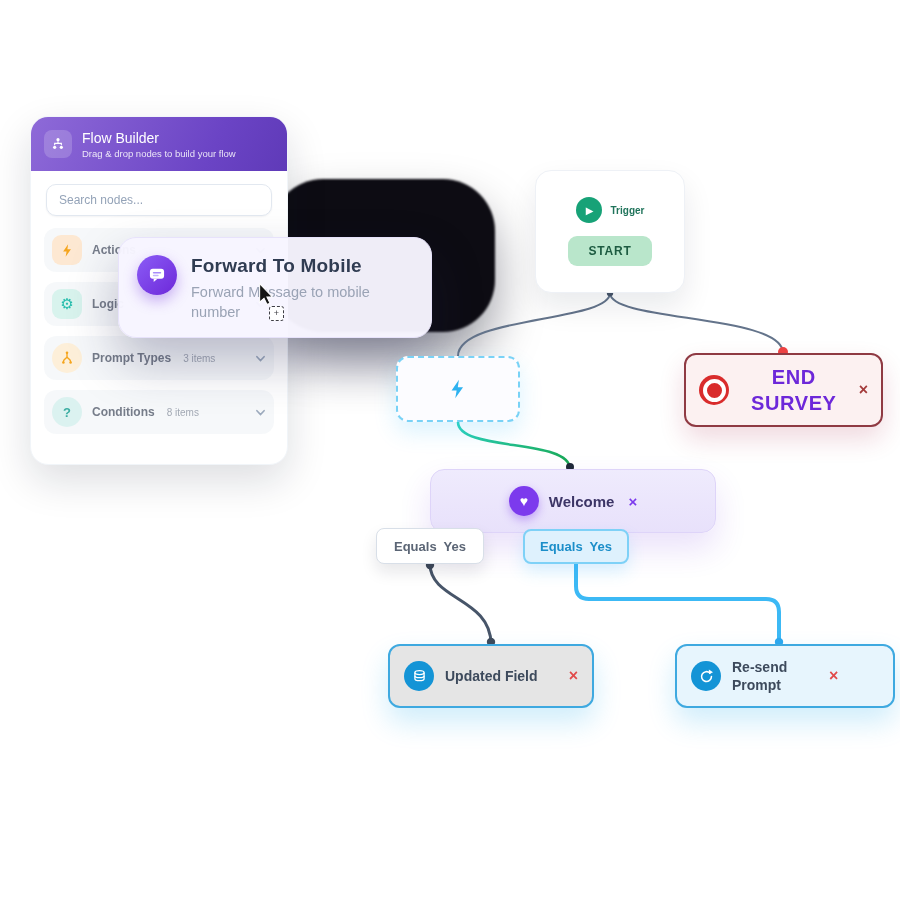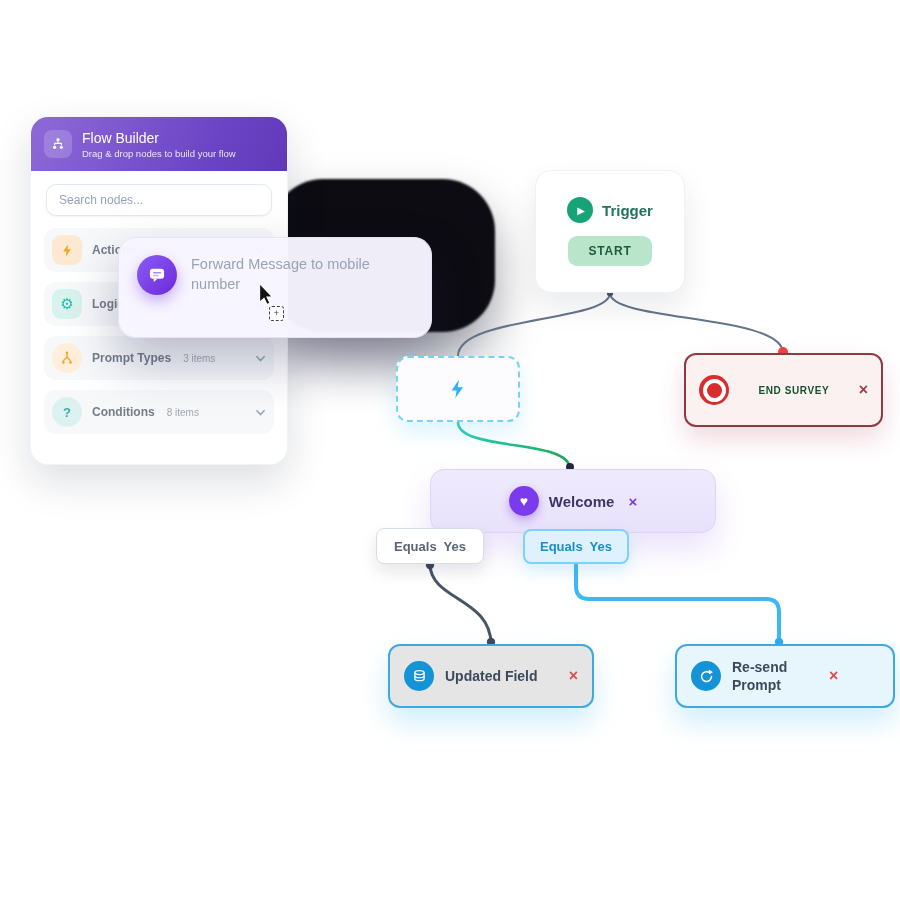--- a/index.html
+++ b/index.html
@@ -38,29 +38,29 @@
 
   
   .cursor{position:absolute;left:256px;top:283px;z-index:8;width:40px;height:42px;pointer-events:none;}
   .cursor-plusbox{position:absolute;left:13px;top:23px;width:13px;height:13px;border:1.6px dashed #3f3f46;border-radius:3px;background:rgba(255,255,255,.85);display:flex;align-items:center;justify-content:center;font-size:9px;color:#3f3f46;line-height:1;}
 
   
   .node{position:absolute;z-index:6;display:flex;align-items:center;box-sizing:border-box;}
   .trigger{left:535px;top:170px;width:150px;height:123px;background:#fff;border:1px solid #eef1f6;border-radius:16px;box-shadow:0 14px 30px rgba(15,23,42,.09);flex-direction:column;justify-content:center;gap:13px;}
   .trigger-row{display:flex;align-items:center;gap:9px;}
   .play-icon{width:26px;height:26px;border-radius:50%;background:#17a277;color:#fff;display:flex;align-items:center;justify-content:center;font-size:10px;padding-left:2px;box-sizing:border-box;}
-  .trigger-label{font-size:15px;font-weight:bold;color:#20745b;}
+  .trigger-label{font-size:10px;font-weight:bold;color:#20745b;}
   .start-badge{background:#b9e6cb;color:#1d5b41;font-size:12px;font-weight:bold;letter-spacing:.8px;padding:8px 20px;border-radius:9px;}
 
   .bolt-node{left:396px;top:356px;width:124px;height:66px;background:#fcfcff;border:2px dashed #79d2f6;border-radius:12px;justify-content:center;box-shadow:0 10px 22px rgba(56,189,248,.18);}
 
   .end-node{left:684px;top:353px;width:199px;height:74px;background:#fcf1f1;border:2px solid #8f3a43;border-radius:12px;gap:10px;padding:0 13px;box-shadow:0 12px 26px rgba(159,18,57,.16);}
   .end-icon{width:30px;height:30px;border-radius:50%;background:#d92c2c;display:flex;align-items:center;justify-content:center;flex:0 0 auto;}
   .end-icon::after{content:"";width:15px;height:15px;border-radius:50%;border:4px solid #fff;}
-  .end-label{flex:1;text-align:center;font-size:10px;font-weight:800;color:#14532d;letter-spacing:.6px;line-height:1.3;max-width:92px;margin:0 auto;}
+  .end-label{flex:1;text-align:center;font-size:20px;font-weight:800;color:#6d28d9;letter-spacing:.6px;line-height:1.3;max-width:92px;margin:0 auto;}
   .end-close{color:#a33b3b;font-size:16px;font-weight:bold;cursor:pointer;}
 
   .welcome-node{left:430px;top:469px;width:286px;height:64px;background:linear-gradient(180deg,#efebfd,#e8e1fb);border:1px solid #ded4f9;border-radius:14px;justify-content:center;gap:10px;box-shadow:0 16px 32px rgba(109,40,217,.14);}
   .welcome-icon{width:30px;height:30px;border-radius:50%;background:#7c3aed;color:#fff;display:flex;align-items:center;justify-content:center;font-size:14px;box-shadow:0 4px 10px rgba(124,58,237,.4);}
   .welcome-label{font-size:15px;font-weight:bold;color:#3c3566;}
   .welcome-close{color:#7c3aed;font-size:15px;font-weight:bold;margin-left:4px;cursor:pointer;}
 
   .branch-btn{position:absolute;z-index:7;display:flex;align-items:center;justify-content:center;border-radius:8px;font-weight:600;white-space:pre;box-sizing:border-box;cursor:pointer;}
   .b1{left:376px;top:528px;width:108px;height:36px;background:#fff;border:1px solid #d8dfe8;color:#5b6575;font-size:13px;box-shadow:0 8px 16px rgba(15,23,42,.10);}
   .b2{left:523px;top:529px;width:106px;height:35px;background:#def1fd;border:2px solid #7ed1f7;color:#1b8ec9;font-size:13px;font-weight:bold;box-shadow:0 8px 16px rgba(56,189,248,.18);}
@@ -178,20 +178,21 @@
   <div class="drag-card">
     <span class="drag-icon">
       <svg width="20" height="20" viewBox="0 0 24 24">
         <rect x="3.5" y="4.5" width="17" height="12" rx="3.5" fill="#fff"></rect>
         <path d="M8 16.5 L8 20.5 L12.5 16.5 Z" fill="#fff"></path>
         <rect x="7" y="8.3" width="10" height="1.8" rx="0.9" fill="#a78bfa"></rect>
         <rect x="7" y="11.7" width="7" height="1.8" rx="0.9" fill="#c4b5fd"></rect>
       </svg>
     </span>
     <span>
+      <div class="drag-title">Forward To Mobile</div>
       <div class="drag-desc">Forward Message to mobile number</div>
     </span>
   </div>
 
   <div class="cursor">
     <svg width="20" height="22" viewBox="0 0 12 19">
       <polygon points="0.5,0.5 0.5,16.5 4.3,13.2 6.9,18.6 9.4,17.4 6.8,12 11.3,11.8" fill="#141414" stroke="#ffffff" stroke-width="0.9"></polygon>
     </svg>
     <span class="cursor-plusbox">+</span>
   </div>

